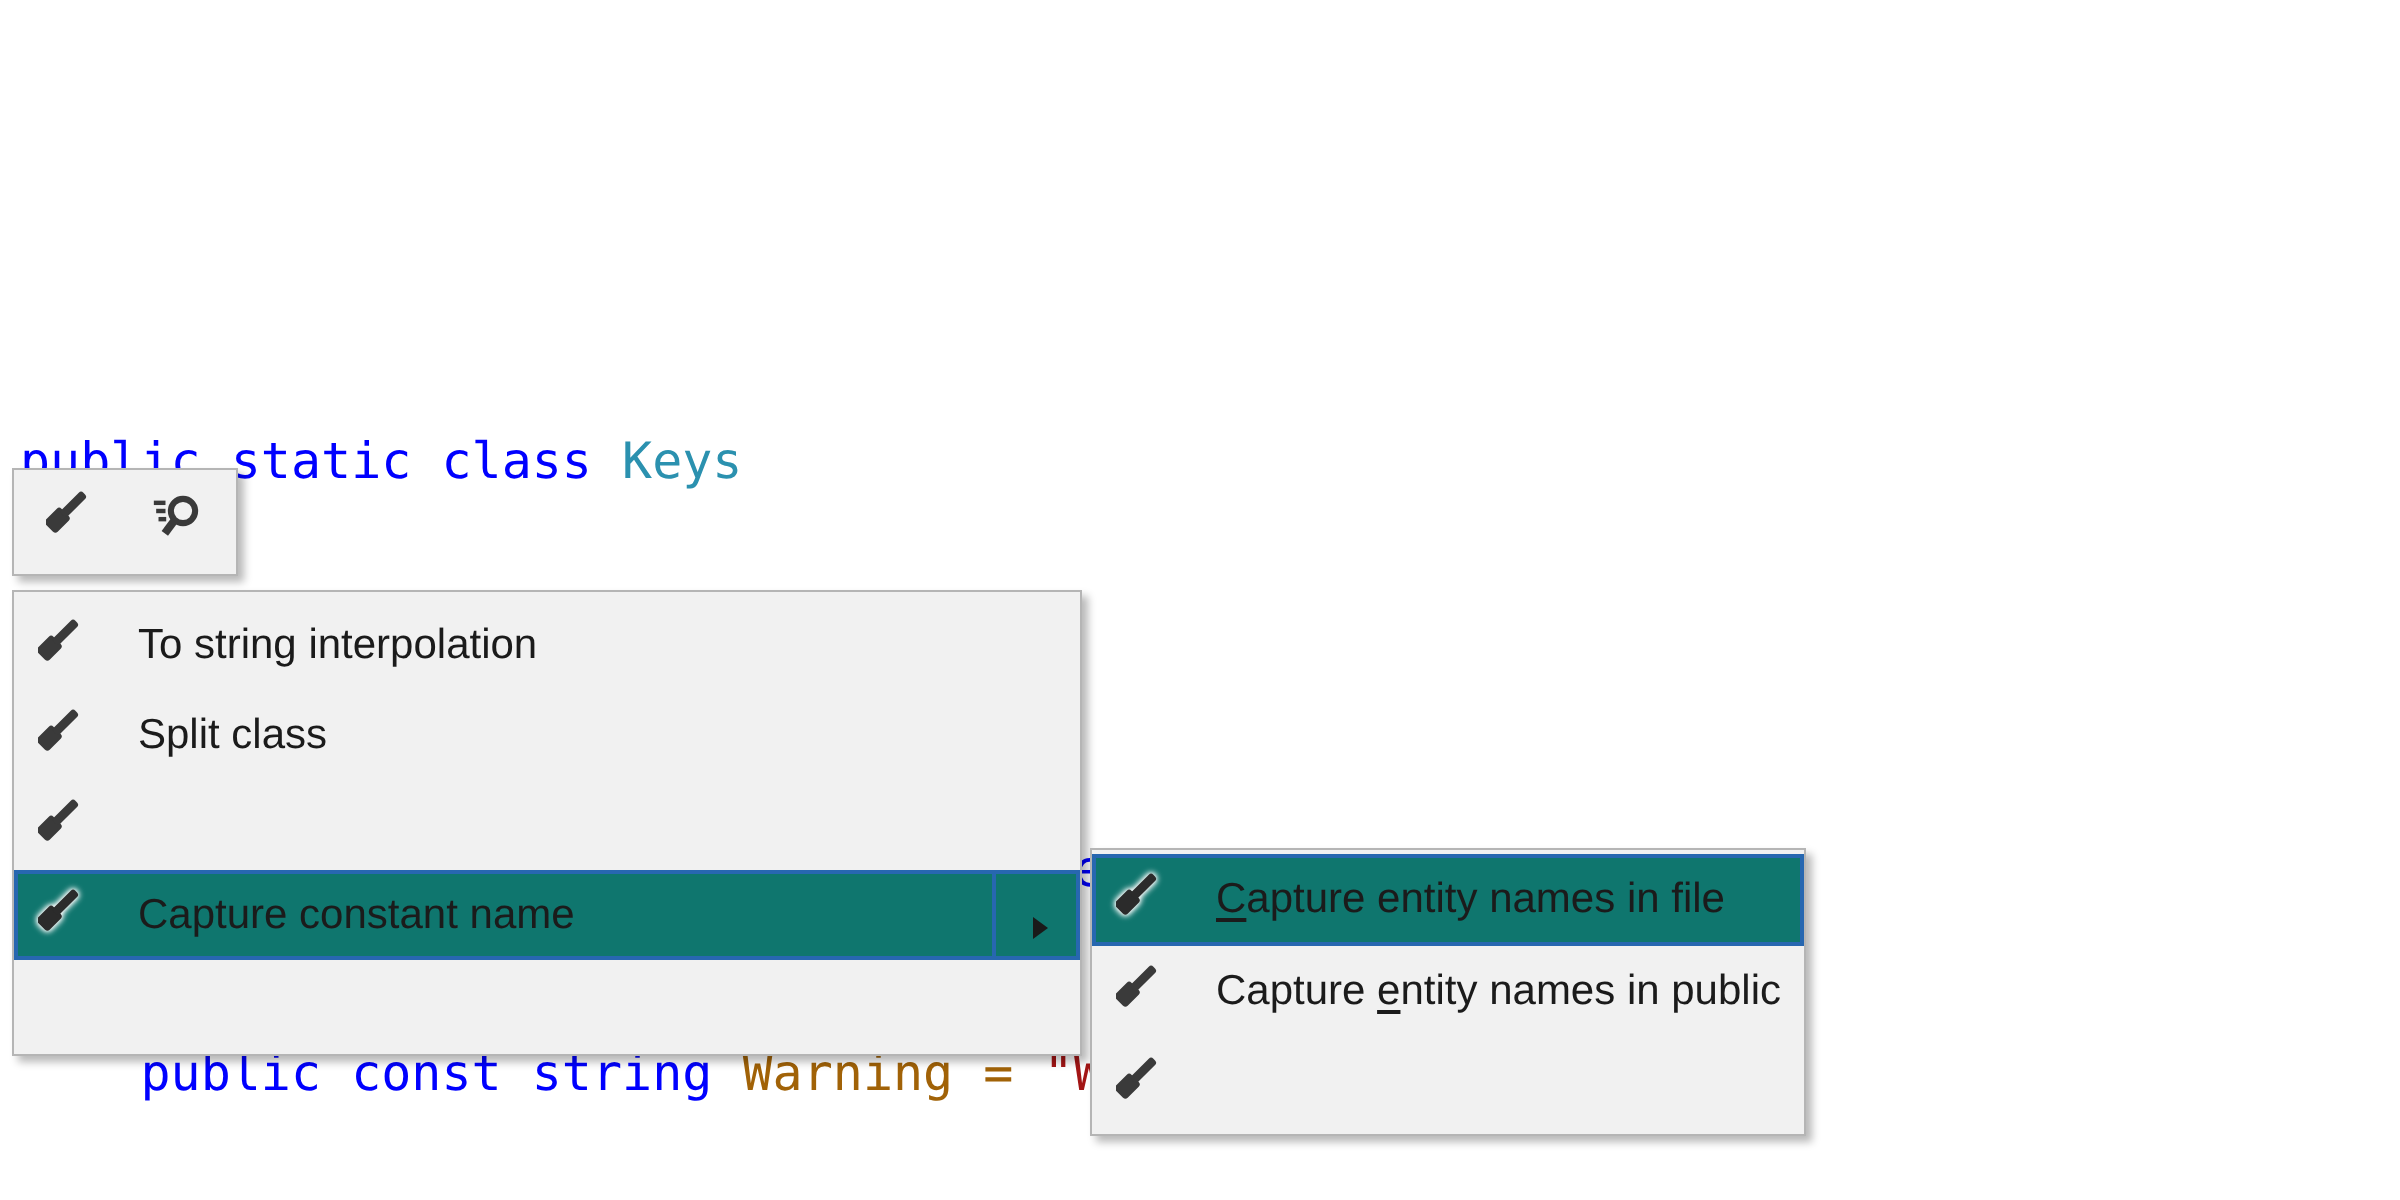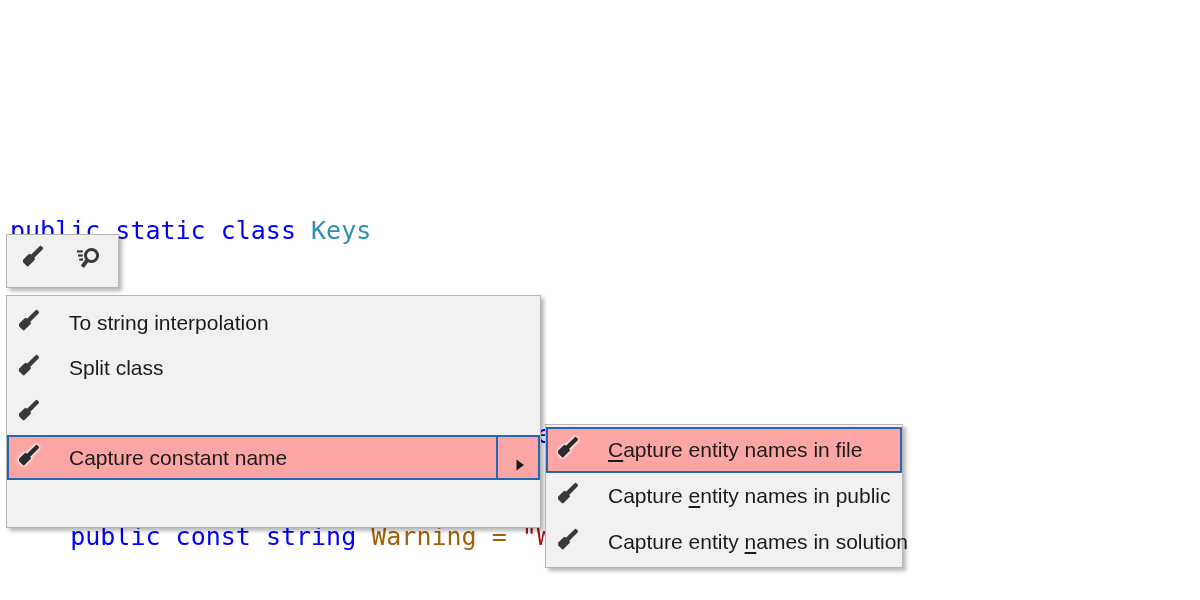--- a/index.html
+++ b/index.html
@@ -24,21 +24,21 @@
   .main-menu { left:6px; top:295px; width:535px; height:233px; z-index:5;
            padding-top:4px; }
   .sub-menu  { left:545px; top:424px; width:358px; height:144px; z-index:6;
            padding-top:2px; }
 
   .menu-item { position:relative; display:flex; align-items:center;
                height:45px; padding-left:12px; color:#1b1b1b; font-size:21px;
                cursor:default; }
   .sub-menu .menu-item { height:46px; }
   .menu-item .label { margin-left:22px; white-space:pre; }
-  .menu-item.hl { background:#fca5a5; border:2px solid #2767b0; padding-left:10px; }
+  .menu-item.hl { background:#0f766e; border:2px solid #2767b0; padding-left:10px; }
   .menu-item.hl .label { margin-left:22px; }
 
   .icon-box { width:28px; height:28px; display:flex; align-items:center;
               justify-content:center; flex:0 0 28px; }
   .hl .icon-box svg, .hl-icon svg { filter:drop-shadow(0 0 1.5px #ffffff)
               drop-shadow(0 0 1px #ffffff); }
 
   .sep { position:absolute; right:40px; top:0; bottom:0; width:2px;
          background:#2767b0; }
   .arrow { position:absolute; right:13px; top:50%; transform:translateY(-50%);
@@ -172,17 +172,16 @@
 
     <div class="menu-item">
       <span class="icon-box">
         <svg width="28" height="28" viewBox="0 0 24 24">
             <g transform="rotate(-45 12 12)" fill="#3a3a3a">
               <rect x="1.5" y="4" width="9.5" height="7.2" rx="1.4"></rect>
               <rect x="9.5" y="5.8" width="13" height="3.8" rx="1.4"></rect>
             </g>
           </svg>
       </span>
-      <span class="label"><span>Capture entity </span><span class="key">n</span><span>ames in solution</span></span>
     </div>
   </div>
 
 </div>
 
 </body></html>

